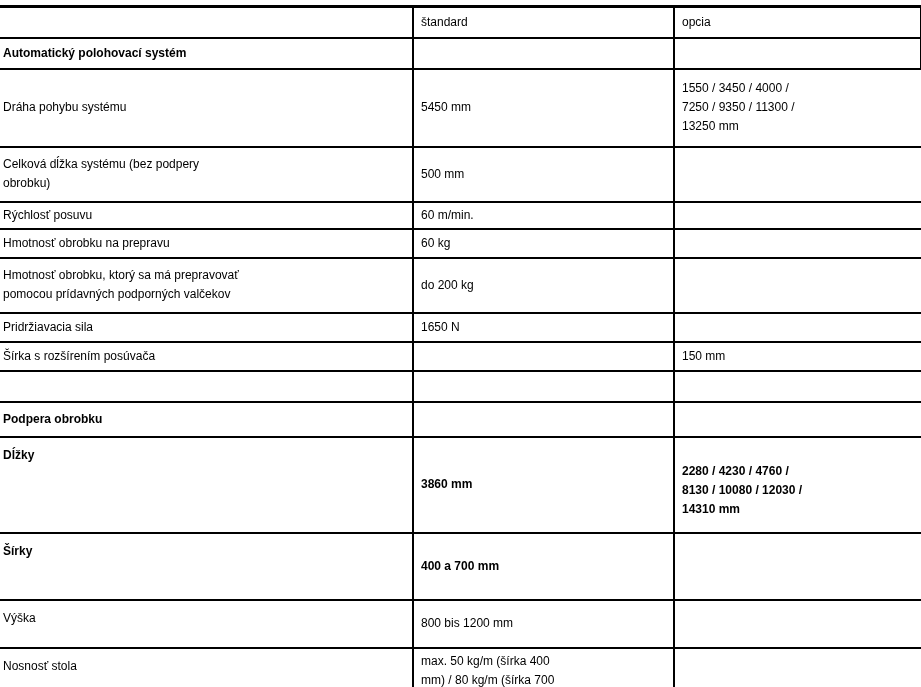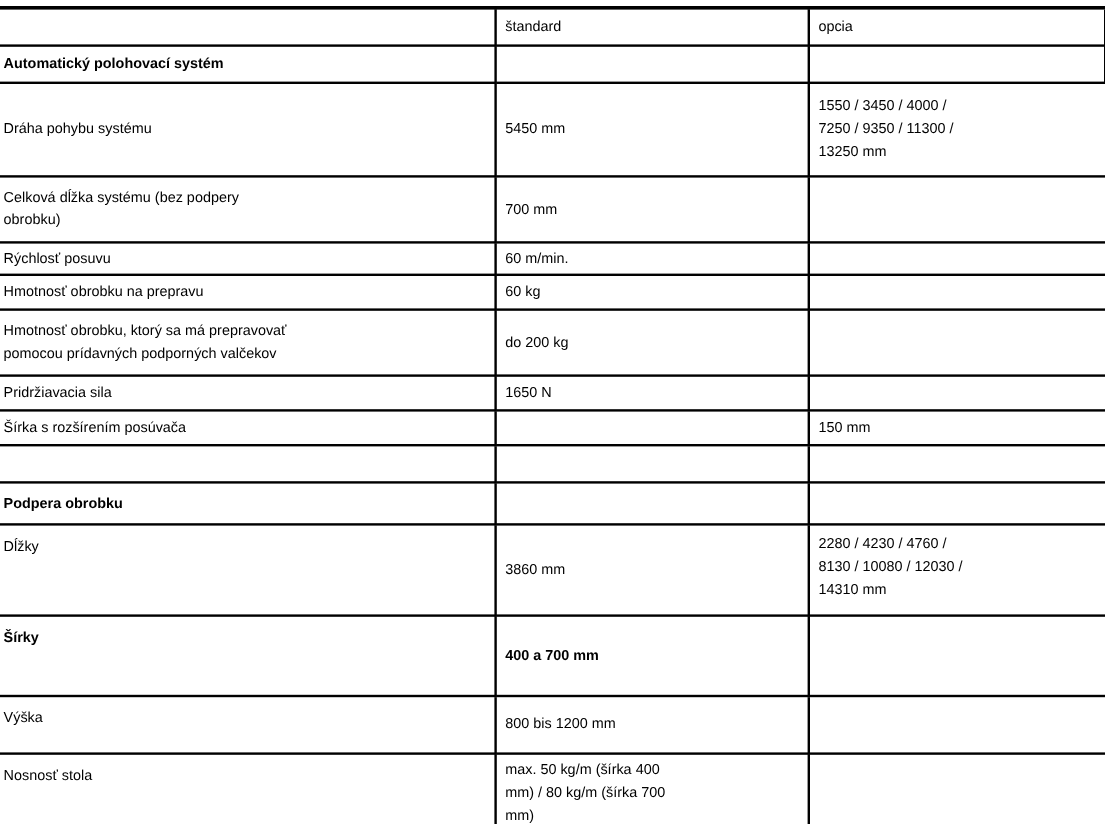--- a/index.html
+++ b/index.html
@@ -30,30 +30,30 @@
     vertical-align: middle;
     padding: 3px 6px 3px 7px;
     white-space: pre-line;
     overflow: hidden;
   }
   td.c1 { padding-left: 3px; }
   td.c1, td.c2 { border-right: 2px solid #000; }
   td.rb { border-right: 2px solid #000; } 
   tr.section td { font-weight: bold; }
   td.va-top { vertical-align: top; padding-top: 8px; }
-  td.va-top-sm { vertical-align: top; padding-top: 6px; margin-left: 43px; }
+  td.va-top-sm { vertical-align: top; padding-top: 24px; margin-left: 43px; }
 
   
   tr.h31 { height: 31px; }
   tr.h78 { height: 78px; }
   tr.h55 { height: 55px; }
   tr.h27 { height: 27px; }
   tr.h29 { height: 29px; }
   tr.h35 { height: 35px; }
-  tr.h74 { height: 76px; }
+  tr.h74 { height: 96px; font-weight: bold; }
   tr.h49 { height: 67px; font-weight: bold; }
   tr.h48 { height: 48px; }
   tr.h72 { height: 52px; }
 </style>
 </head>
 <body>
 
 <div class="page">
   <table class="spec">
     <colgroup>
@@ -78,21 +78,21 @@
         <td class="c1">Dráha pohybu systému</td>
         <td class="c2">5450 mm</td>
         <td>1550 / 3450 / 4000 /
 7250 / 9350 / 11300 /
 13250 mm</td>
       </tr>
 
       <tr class="h55">
         <td class="c1">Celková dĺžka systému (bez podpery
 obrobku)</td>
-        <td class="c2">700 mm</td>
+        <td class="c2">500 mm</td>
         <td></td>
       </tr>
 
       <tr class="h27">
         <td class="c1">Rýchlosť posuvu</td>
         <td class="c2">60 m/min.</td>
         <td></td>
       </tr>
 
       <tr class="h29">

